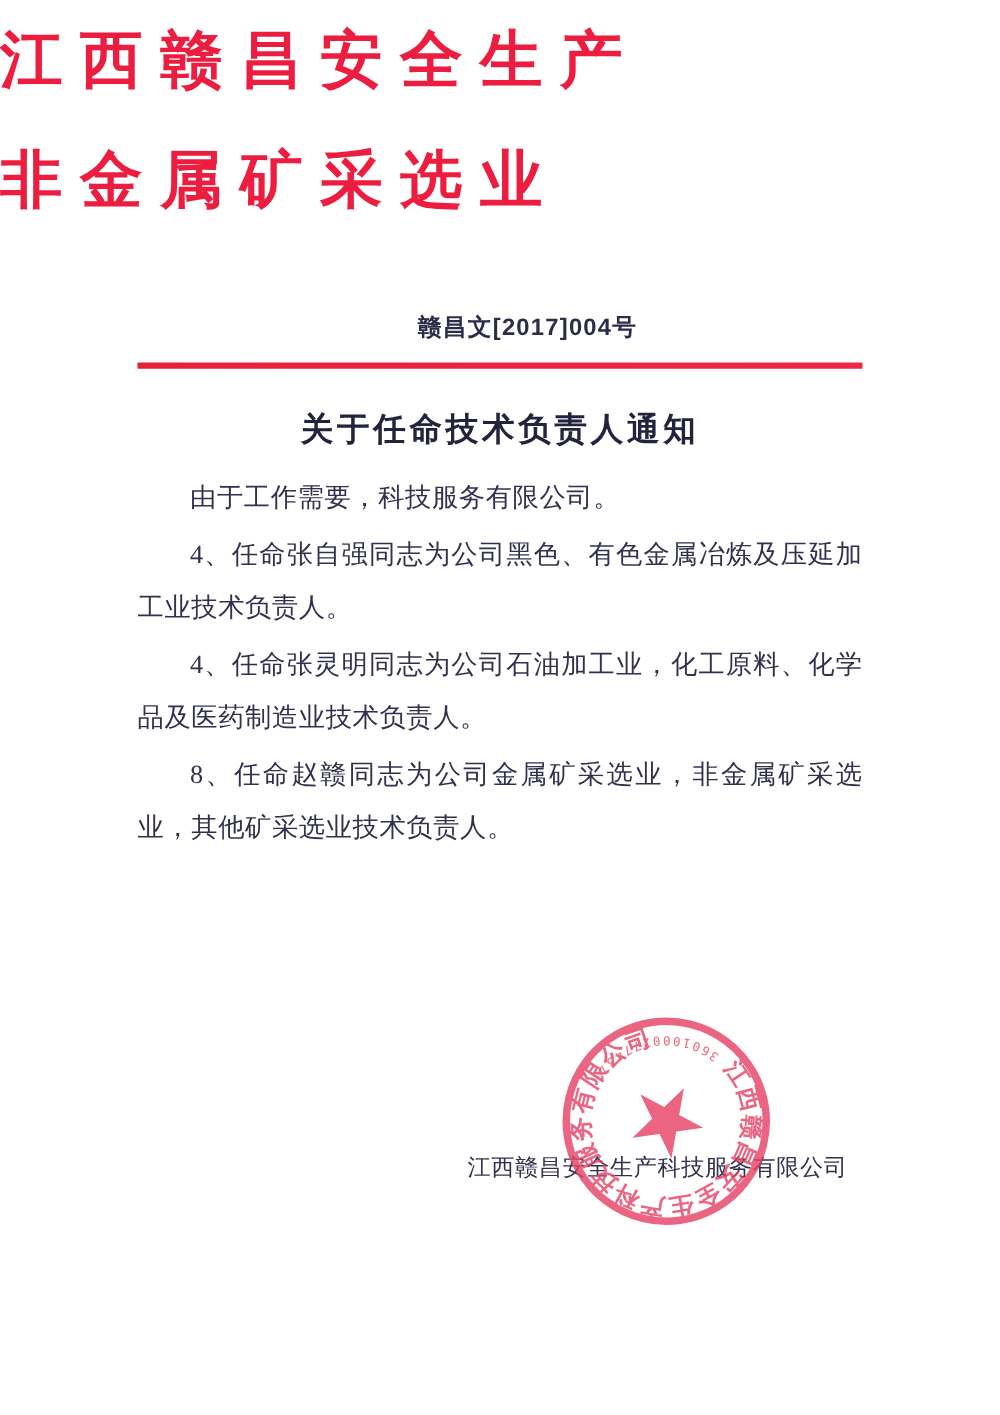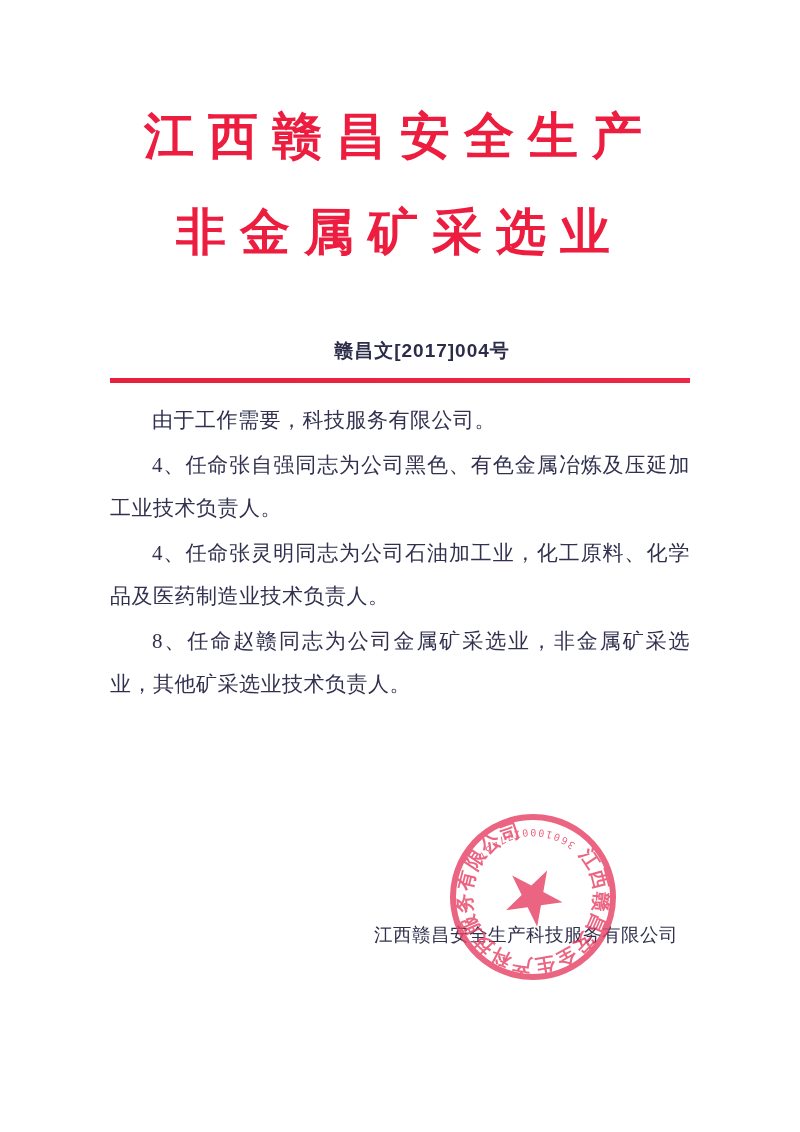--- a/index.html
+++ b/index.html
@@ -6,22 +6,20 @@
   .page{
     position:relative;
     width:800px;height:1132px;
     background:#ffffff;
     overflow:hidden;
     font-family:"Liberation Serif","DejaVu Serif",serif;
     color:#31314f;
   }
   
   .letterhead{
-    padding-top:88px;
-    text-align:center;
     font-family:"Liberation Sans","DejaVu Sans",sans-serif;
     font-weight:bold;
     font-size:50px;
     line-height:96px;
     letter-spacing:14px;
     color:#ec1d3f;
   }
   .letterhead div{white-space:nowrap;}
   
   .doc-number{
@@ -102,20 +100,21 @@
 
   <div class="letterhead">
     <div>江西赣昌安全生产</div>
     <div>非金属矿采选业</div>
   </div>
 
   <div class="doc-number">赣昌文[2017]004号</div>
 
   <div class="red-rule"></div>
 
+  <h1 class="doc-title">关于任命技术负责人通知</h1>
 
   <div class="body-text">
     <p>由于工作需要，科技服务有限公司。</p>
     <p>4、任命张自强同志为公司黑色、有色金属冶炼及压延加工业技术负责人。</p>
     <p>4、任命张灵明同志为公司石油加工业，化工原料、化学品及医药制造业技术负责人。</p>
     <p>8、任命赵赣同志为公司金属矿采选业，非金属矿采选业，其他矿采选业技术负责人。</p>
   </div>
 
   <div class="sig-company">江西赣昌安全生产科技服务有限公司</div>
 

